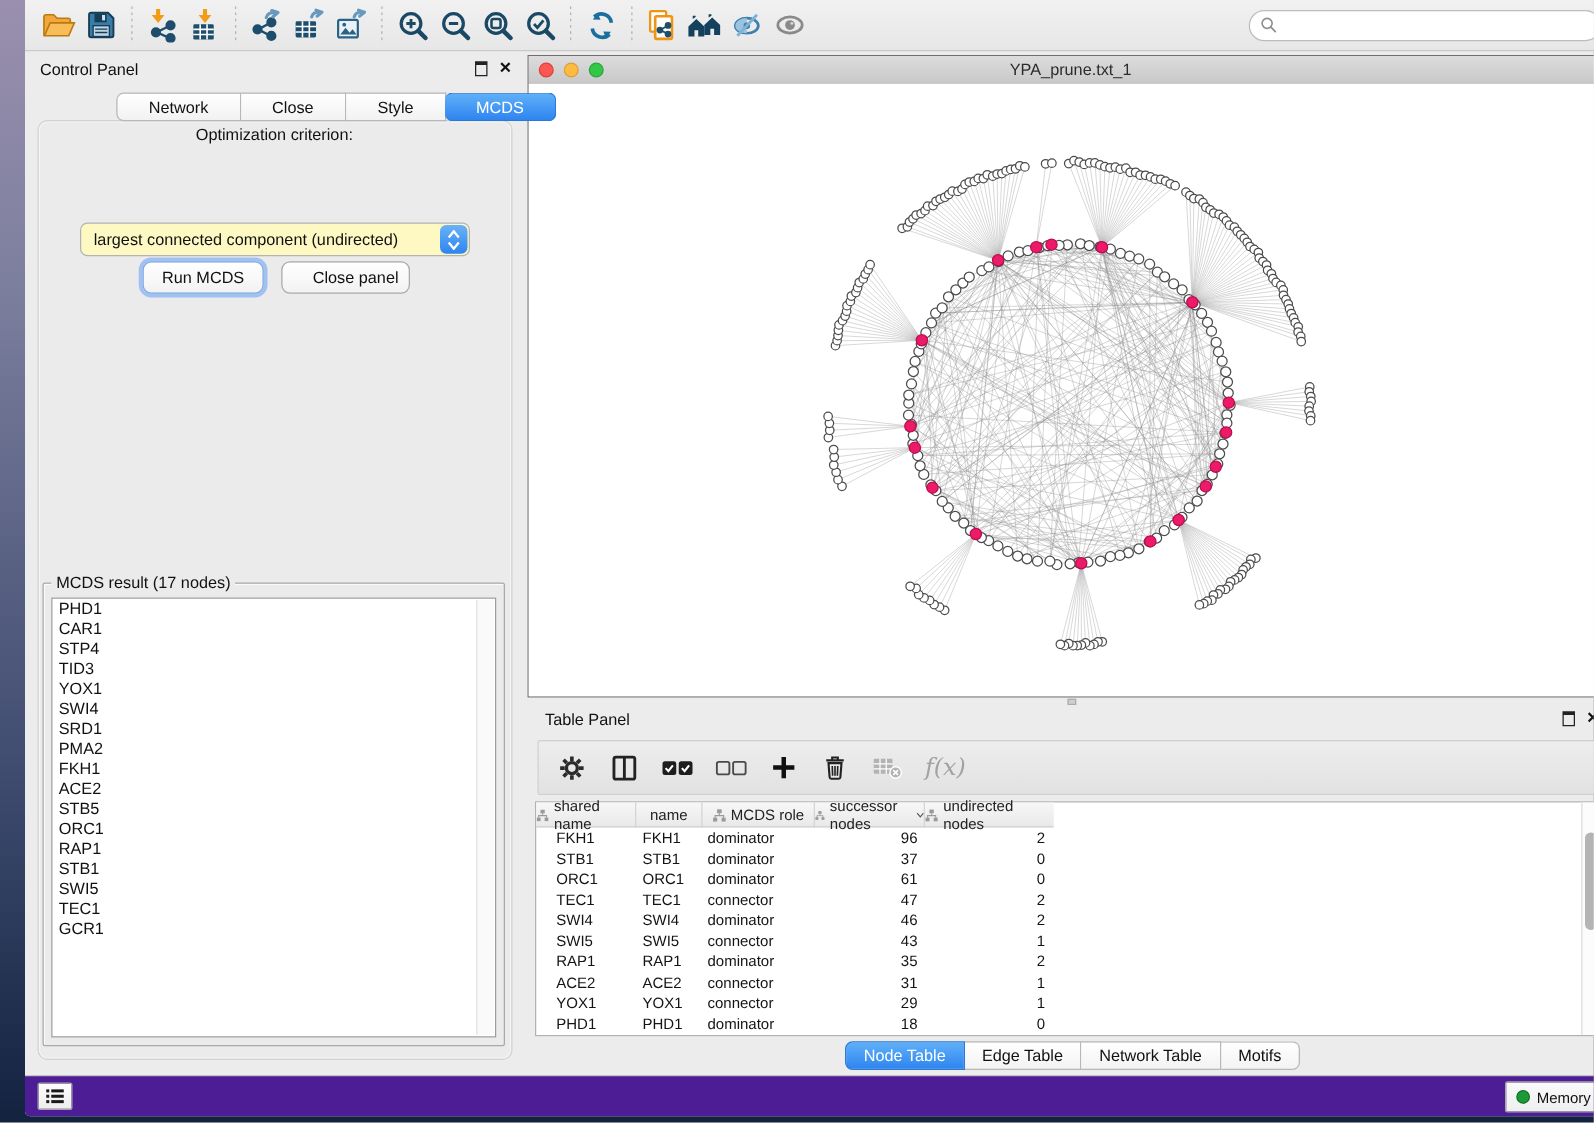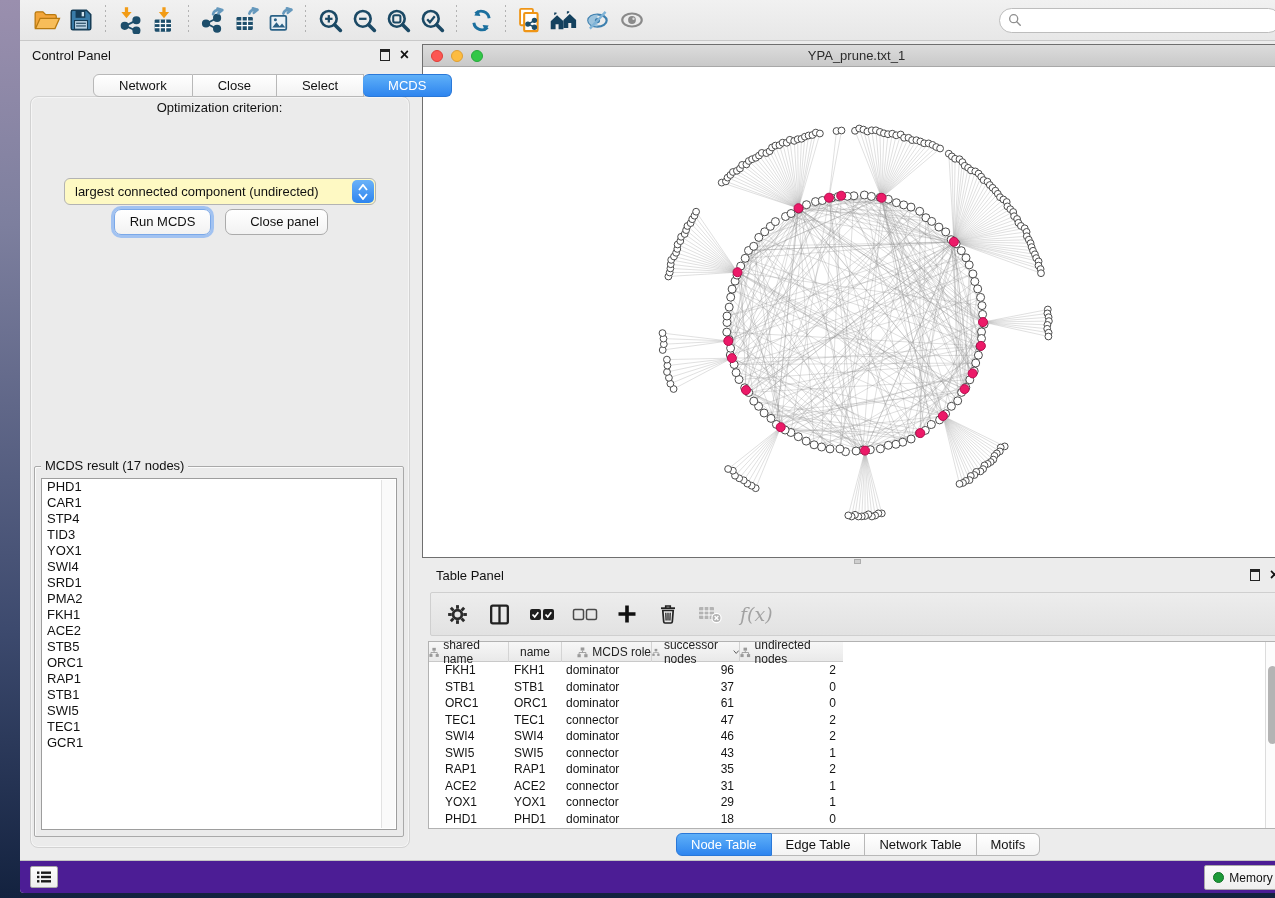--- a/index.html
+++ b/index.html
@@ -270,21 +270,21 @@
   <div class="cpanel">
     <div class="cp-title">Control Panel</div>
     <div class="win-btns">
       <span class="float-glyph"></span>
       <span class="x-glyph">×</span>
     </div>
 
     <div class="cp-tabs">
       <div class="cp-tab">Network</div>
       <div class="cp-tab">Close</div>
-      <div class="cp-tab">Select</div>
+      <div class="cp-tab">Style</div>
       <div class="cp-tab sel">MCDS</div>
     </div>
 
     <div class="cp-card"></div>
 
     <div class="opt-label">Optimization criterion:</div>
 
     <div class="dropdown" style="left:44px; top:136px; width:312px;">
       <span class="dd-text">largest connected component (undirected)</span>
       <span class="dd-stepper">
@@ -1138,21 +1138,21 @@
               <rect x="4" y="0.5" width="4" height="3.4" fill="#9a9a9a"></rect>
               <rect x="0.5" y="7.8" width="3.6" height="3.4" fill="#9a9a9a"></rect>
               <rect x="7.9" y="7.8" width="3.6" height="3.4" fill="#9a9a9a"></rect>
               <path d="M6 4 V6 M2.3 7.8 V6 H9.7 V7.8" stroke="#9a9a9a" fill="none"></path>
             </svg>
           <span>shared name</span>
         </div>
         <div class="th" style="width:53px;">
           <span>name</span>
         </div>
-        <div class="th" style="width:90px;justify-content:flex-end;">
+        <div class="th" style="width:90px;">
           <svg width="11" height="11" viewBox="0 0 12 12">
               <rect x="4" y="0.5" width="4" height="3.4" fill="#9a9a9a"></rect>
               <rect x="0.5" y="7.8" width="3.6" height="3.4" fill="#9a9a9a"></rect>
               <rect x="7.9" y="7.8" width="3.6" height="3.4" fill="#9a9a9a"></rect>
               <path d="M6 4 V6 M2.3 7.8 V6 H9.7 V7.8" stroke="#9a9a9a" fill="none"></path>
             </svg>
           <span>MCDS role</span>
         </div>
         <div class="th" style="width:88px;">
           <svg width="11" height="11" viewBox="0 0 12 12">

